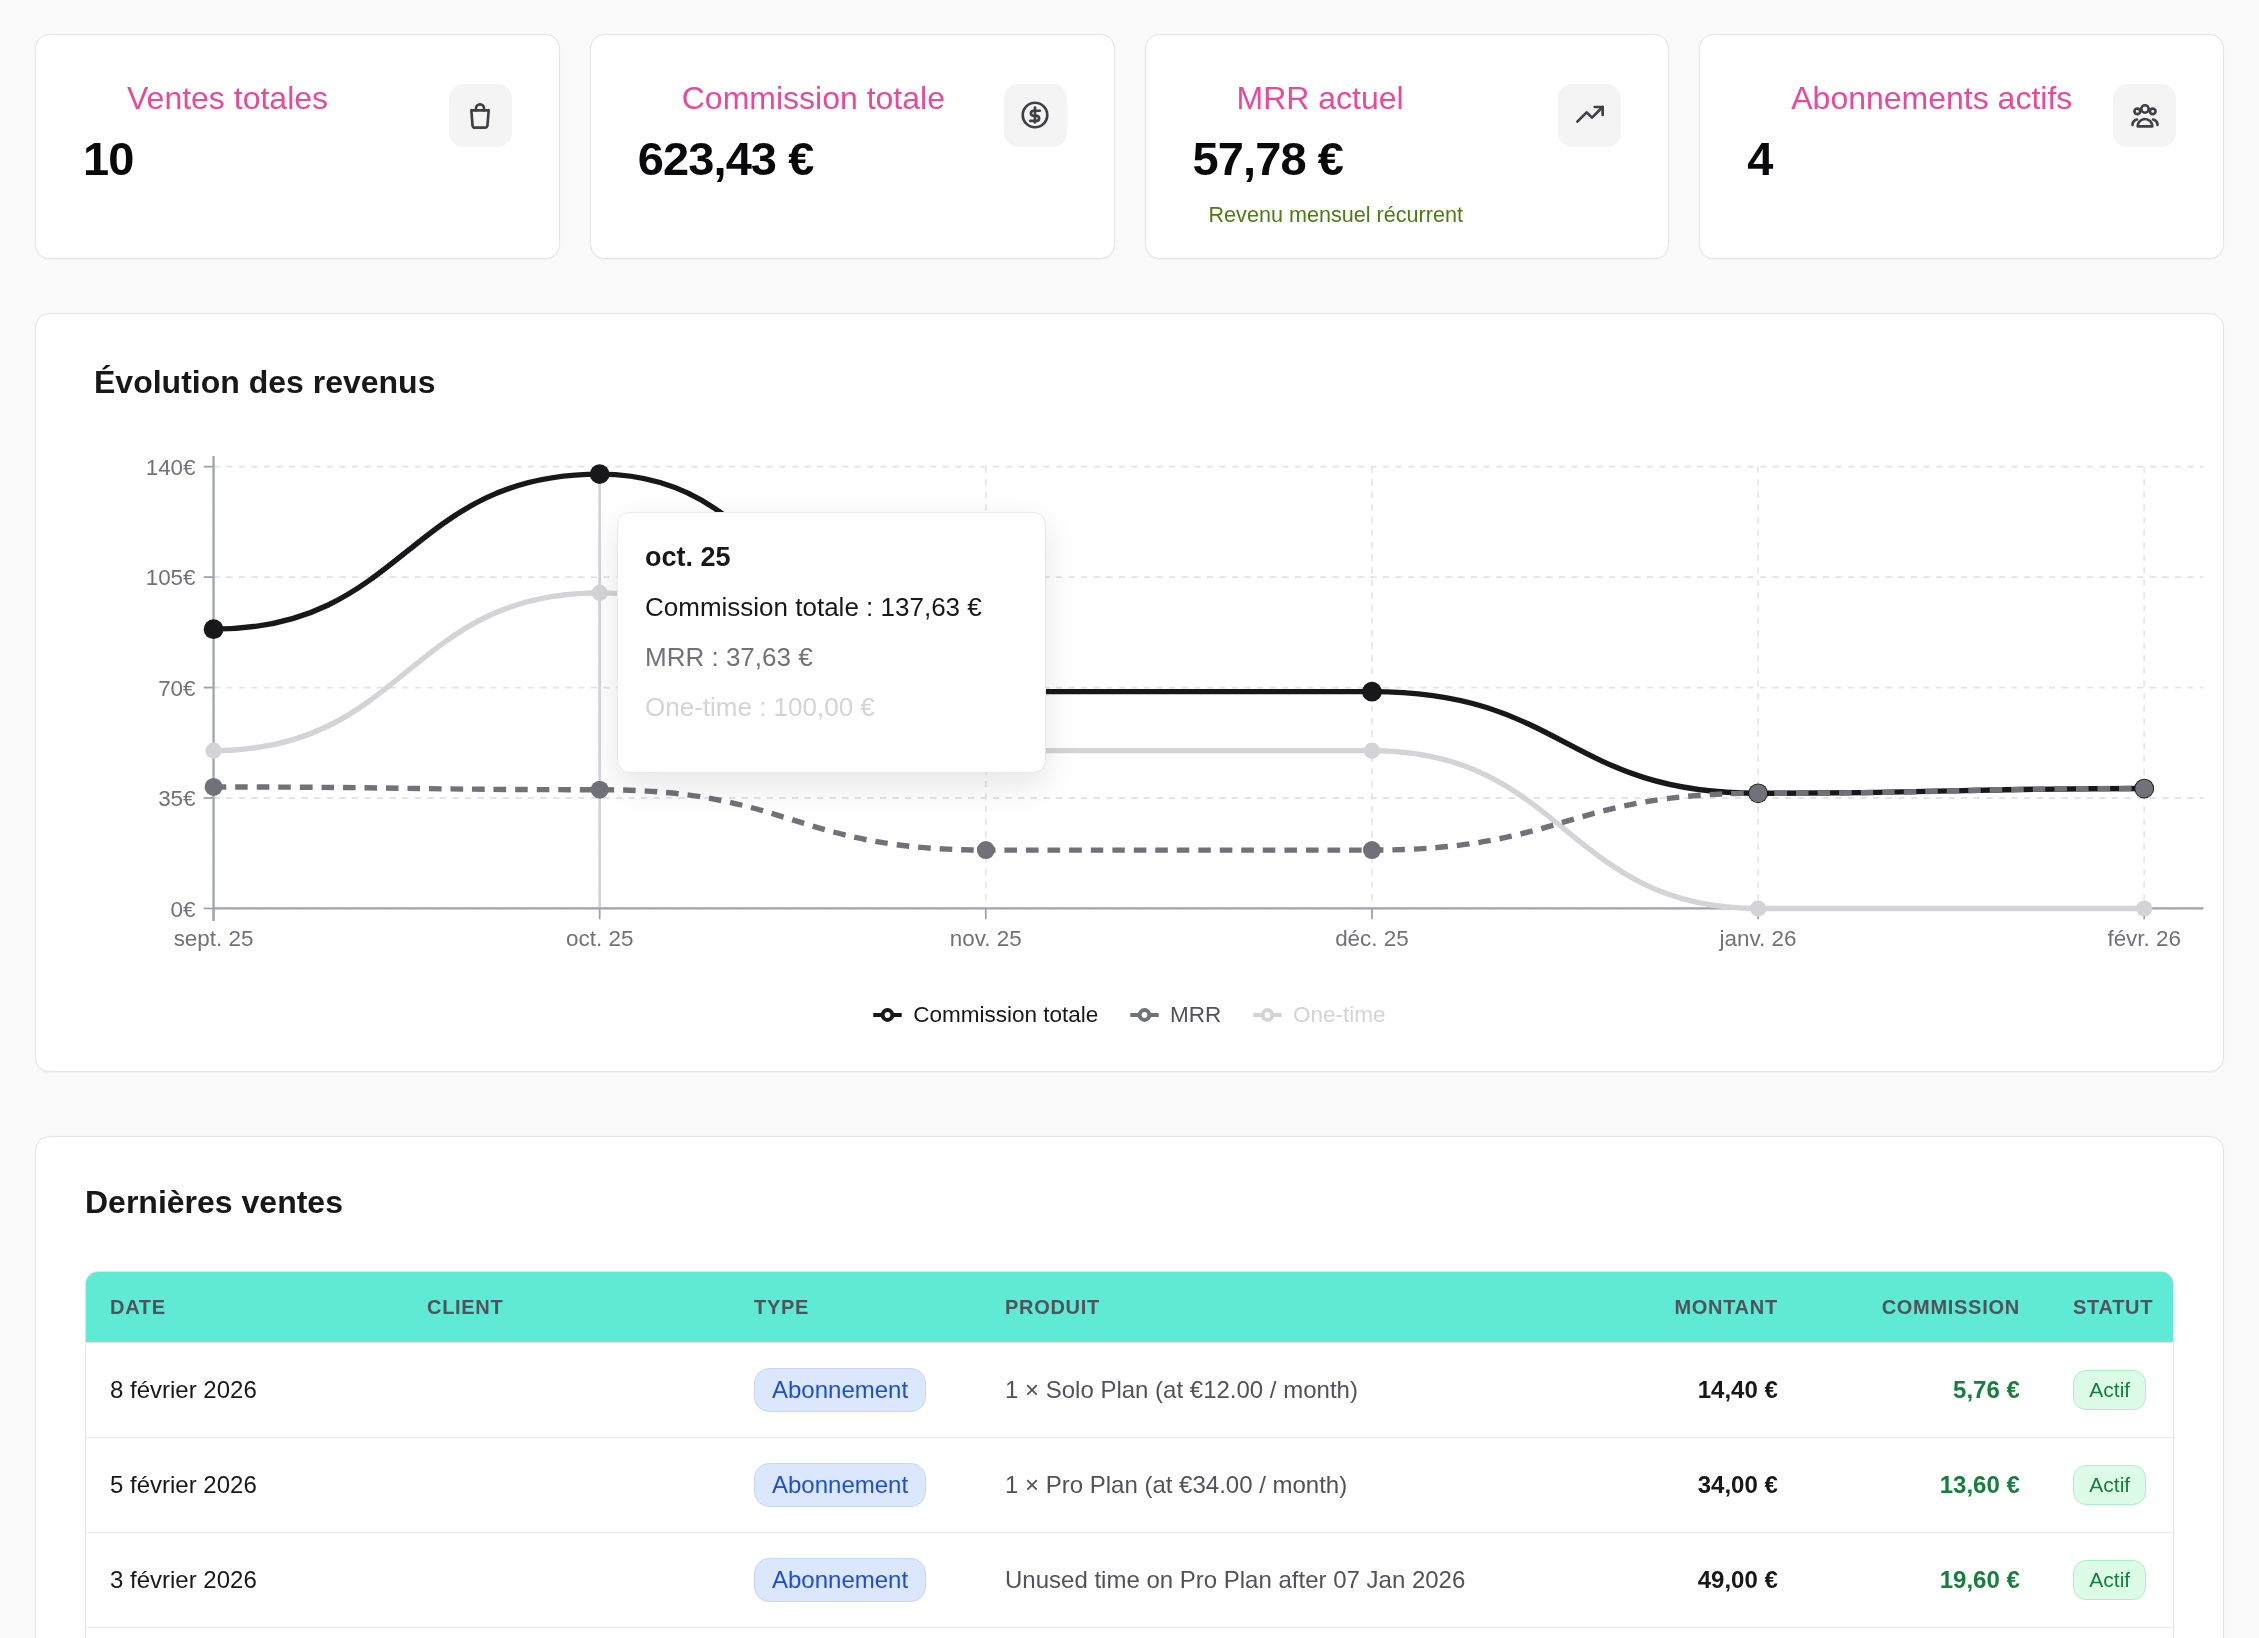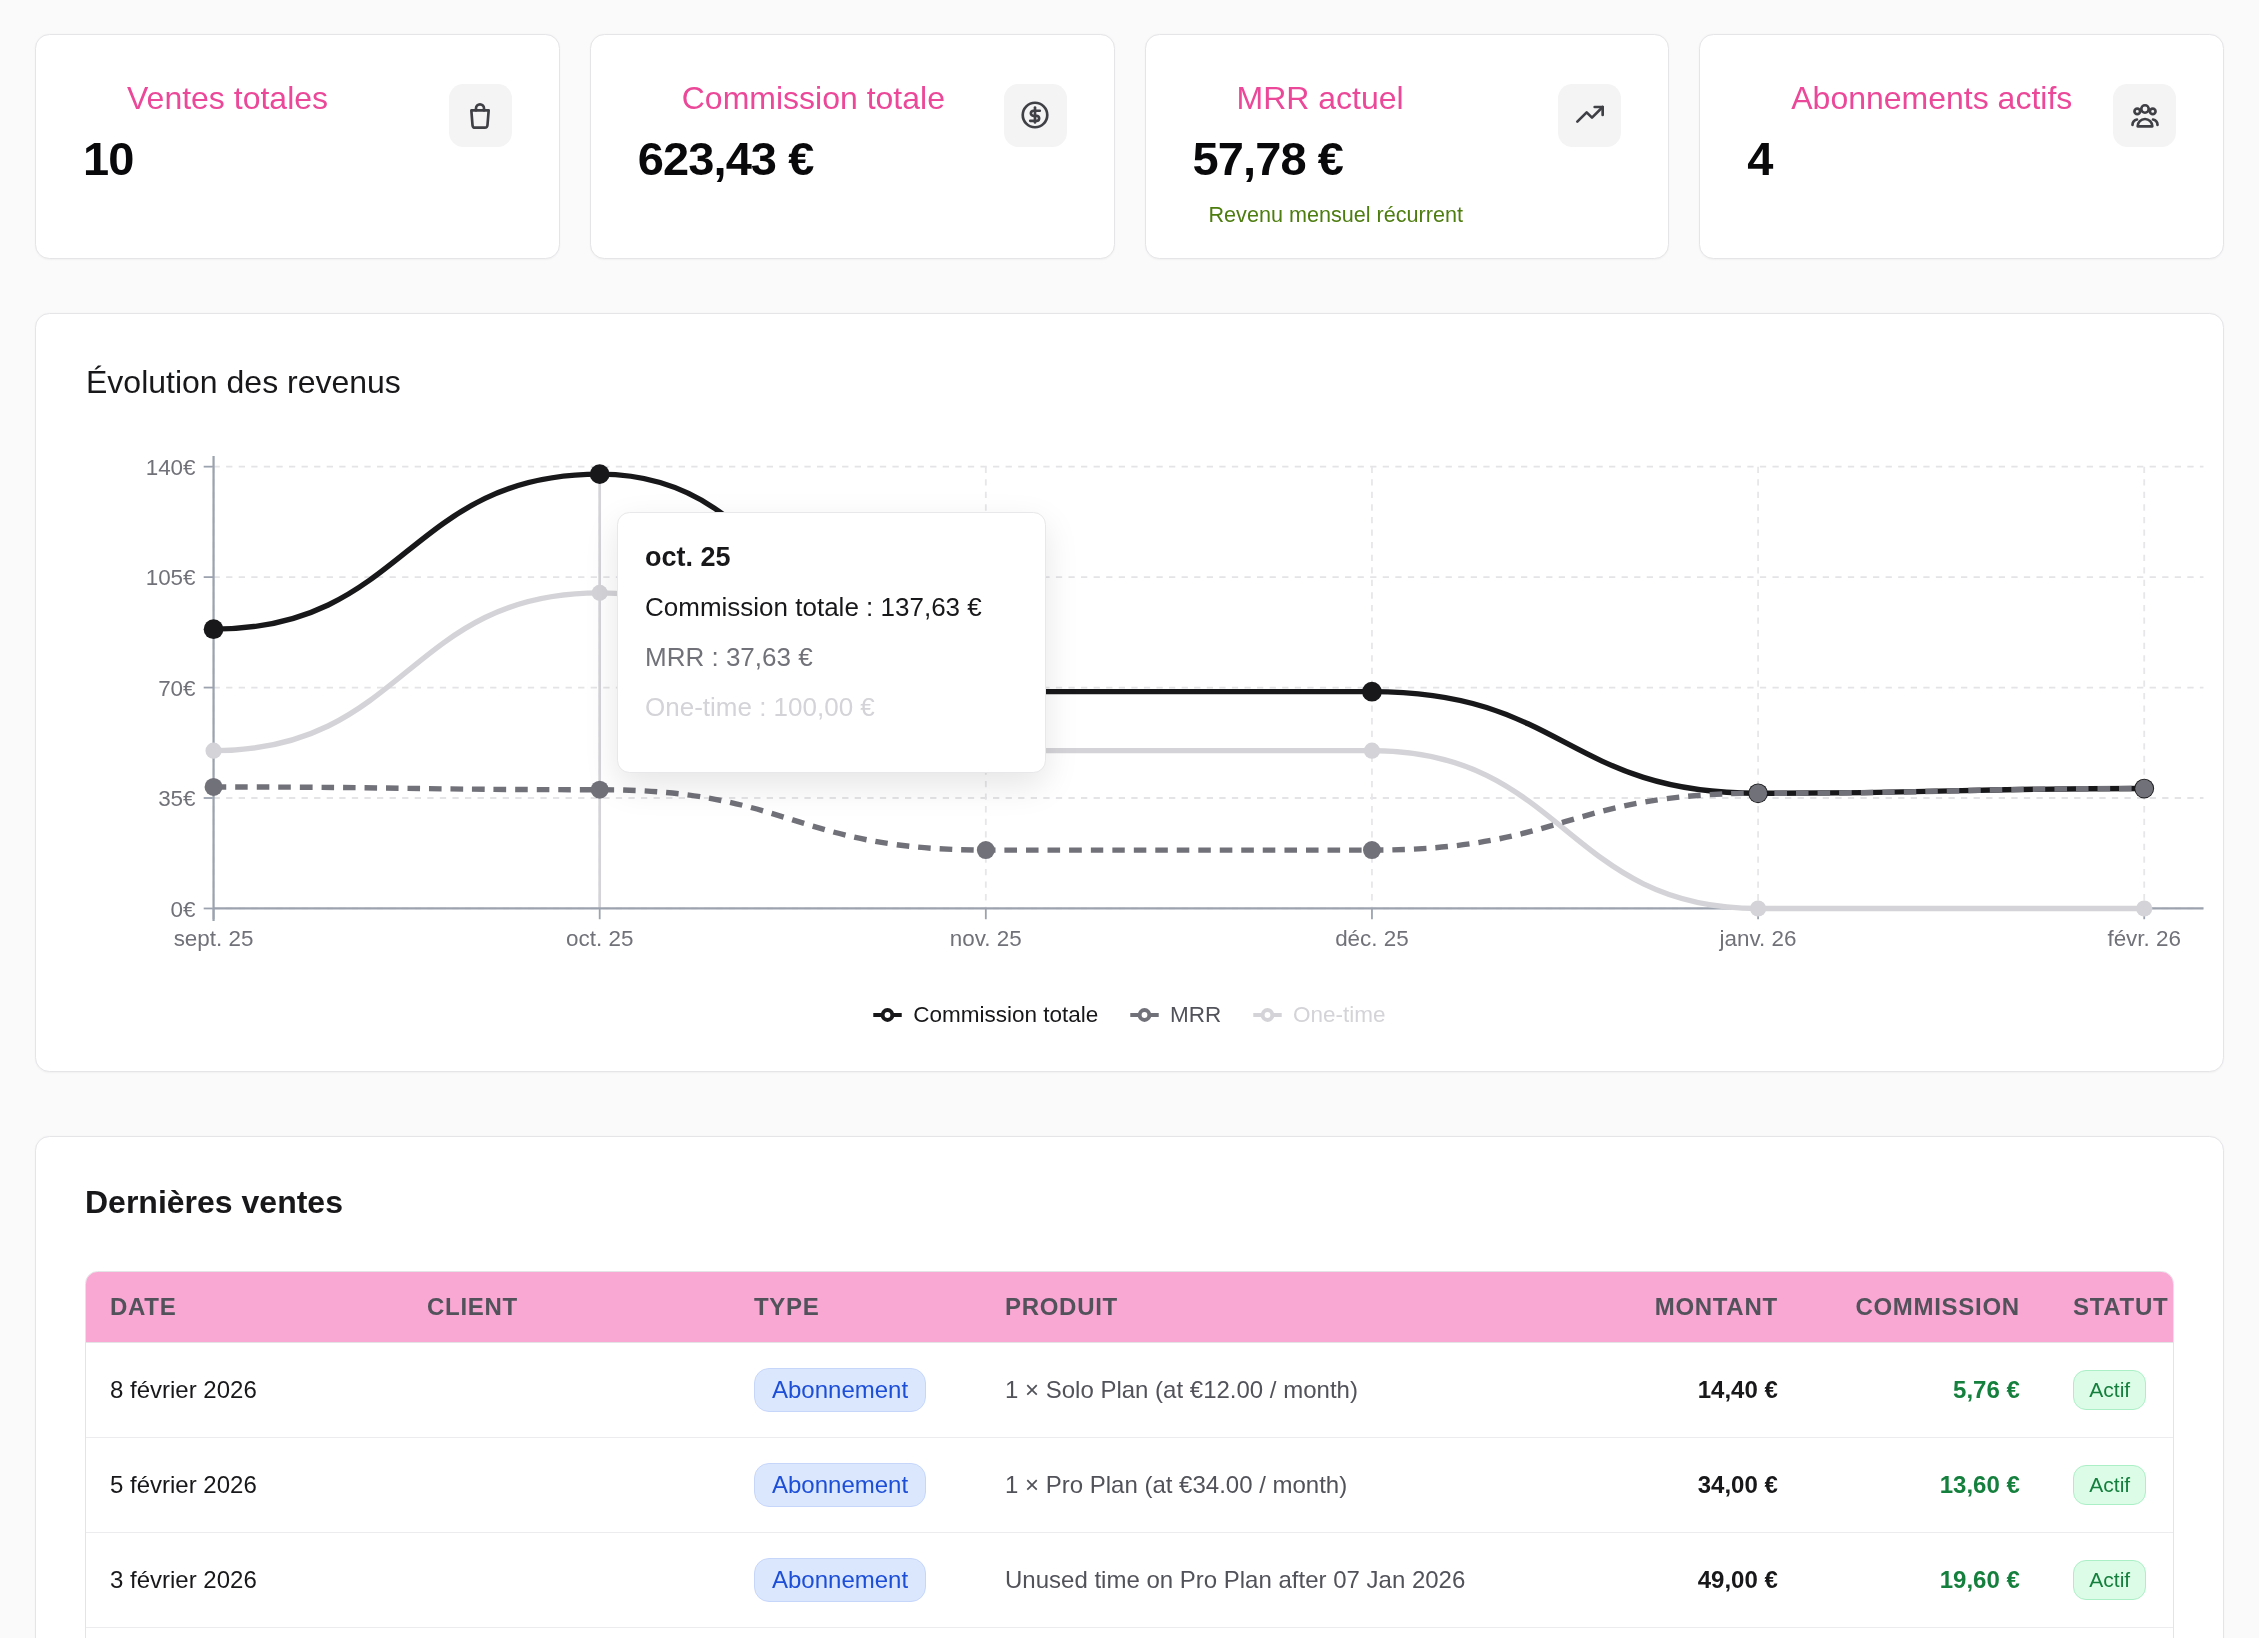--- a/index.html
+++ b/index.html
@@ -16,38 +16,38 @@
   .stats{display:grid;grid-template-columns:repeat(4,1fr);gap:30px;margin:34px 35px 0;}
   .stat-card{height:225px;padding:45px 47px;display:flex;justify-content:space-between;align-items:flex-start;}
   .stat-label{font-size:32px;color:#ec4899;margin-left:44px;}
   .stat-value{font-size:47px;font-weight:700;color:#09090b;margin-top:14.4px;letter-spacing:-0.9px;}
   .stat-sub{font-size:21.6px;color:#4d7c0f;margin-top:16px;margin-left:16px;}
   .icon-box{width:63px;height:63px;border-radius:14.4px;background:#f4f4f5;flex:0 0 auto;
     display:flex;align-items:center;justify-content:center;margin-top:3.6px;}
   .icon-box svg{width:32px;height:32px;stroke:#3f3f46;fill:none;stroke-width:2;stroke-linecap:round;stroke-linejoin:round;}
   
   .chart-card{position:relative;height:759px;margin:54px 35px 0;}
-  .chart-title{position:absolute;left:50px;top:50px;margin:0;font-size:32px;font-weight:400;color:#18181b;}
+  .chart-title{position:absolute;left:58px;top:50px;margin:0;font-size:32px;font-weight:700;color:#18181b;}
   svg.chart{position:absolute;inset:0;width:100%;height:100%;}
   .tooltip{
     position:absolute;left:581px;top:198px;width:429px;height:261px;box-sizing:border-box;
     background:#fff;border:0.9px solid #e8e8ea;border-radius:12.6px;
     box-shadow:0 12.6px 34px rgba(0,0,0,.10);padding:29px 27px;z-index:5;
   }
   .tt-title{font-size:27px;font-weight:700;color:#18181b;}
   .tt-line{font-size:26px;margin-top:19px;white-space:nowrap;}
   .legend{position:absolute;left:0;right:0;top:688px;display:flex;justify-content:center;align-items:center;gap:32px;font-size:22.5px;}
   .legend-item{display:flex;align-items:center;gap:10.8px;}
   
   .table-card{margin:64px 35px 0;height:576px;padding:47px 49px;}
   .table-title{margin:0 0 50px 0;font-size:32px;font-weight:700;color:#18181b;}
   .table{border:0.9px solid #e4e4e7;border-radius:12.6px;overflow:hidden;background:#fff;min-height:450px;}
   .thead,.trow{display:grid;grid-template-columns:317px 327px 251px 644px 160px 242px 1fr;align-items:center;}
-  .thead{background:#f9a8d4;height:70px;border-bottom:0.9px solid #e4e4e7;
-    font-size:24px;font-weight:600;color:#52525b;letter-spacing:0.7px;text-transform:uppercase;}
+  .thead{background:#5eead4;height:70px;border-bottom:0.9px solid #e4e4e7;
+    font-size:20px;font-weight:600;color:#52525b;letter-spacing:0.7px;text-transform:uppercase;}
   .trow{height:94px;border-bottom:0.9px solid #ececef;font-size:24px;background:#fff;}
   .td,.th{padding:0 24px;white-space:nowrap;overflow:hidden;}
   .col-right{text-align:right;padding:0 7.2px 0 0;}
   .col-status{padding-left:46px;}
   .td-date{color:#18181b;}
   .td-produit{color:#52525b;}
   .td-amount{font-weight:600;color:#18181b;}
   .td-comm{font-weight:600;color:#15803d;}
   .badge-type{display:inline-block;font-size:24px;font-weight:500;color:#1d4ed8;background:#dbe7fd;
     border:0.9px solid #c6d6fb;border-radius:15px;padding:7.2px 17px;}

